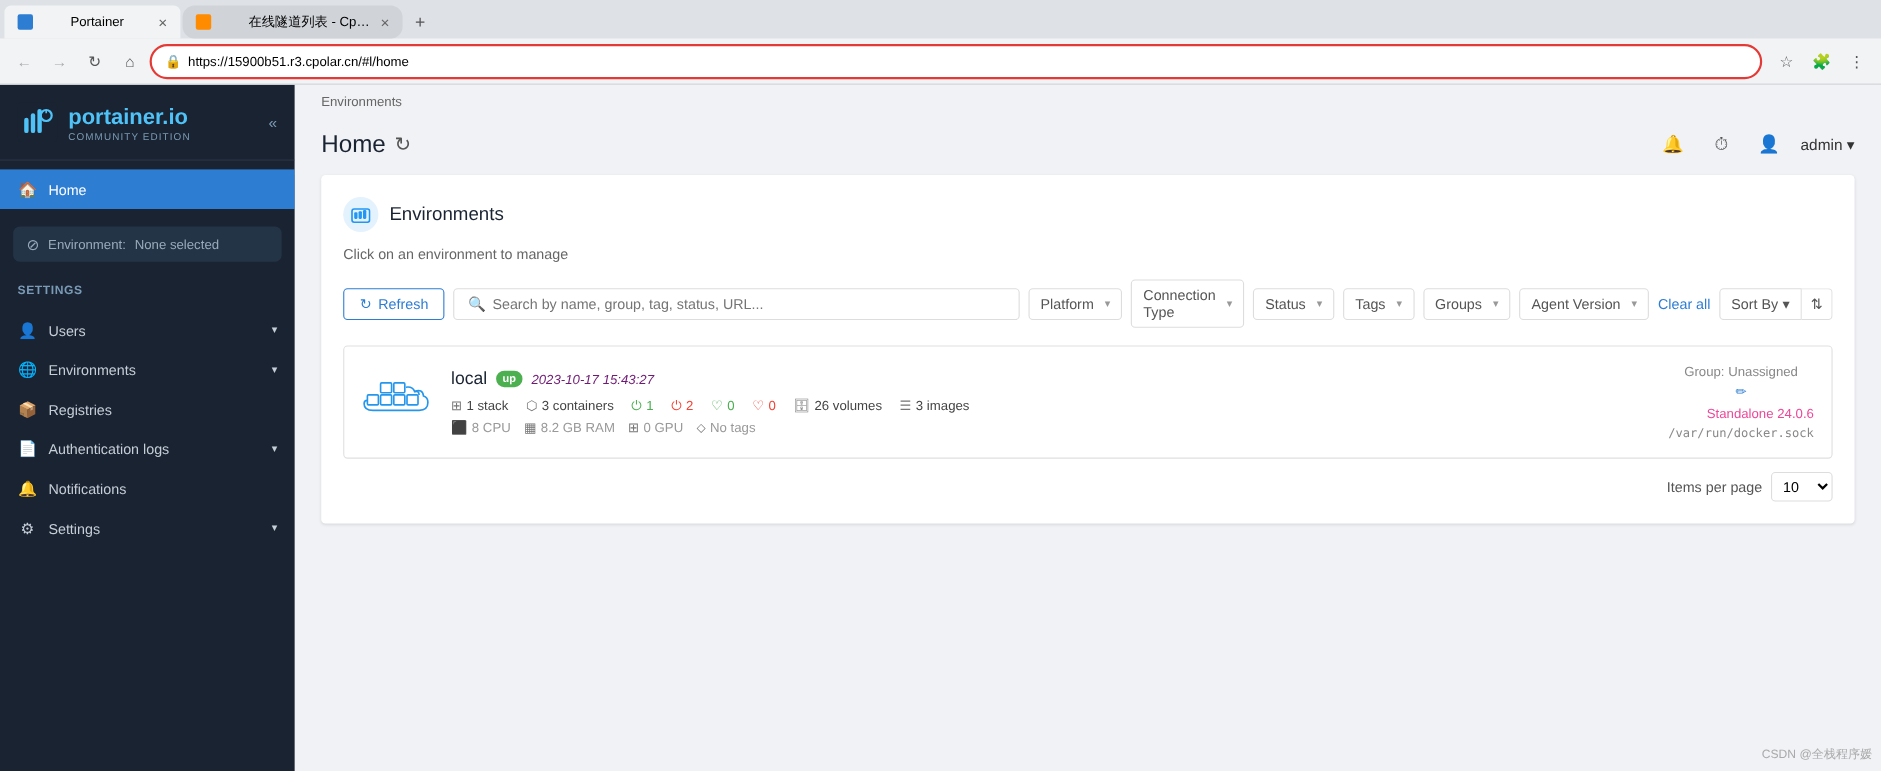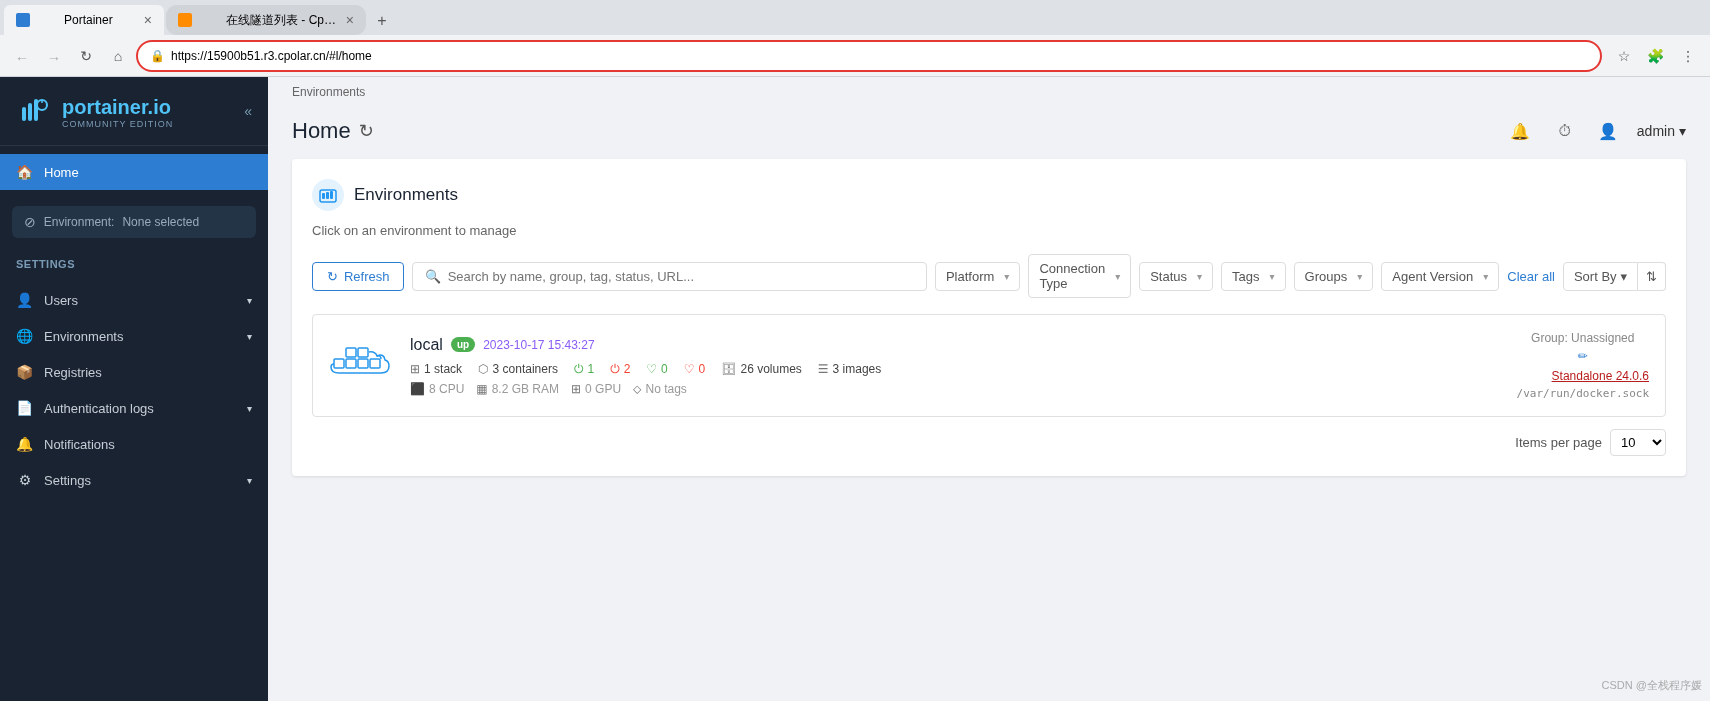--- a/index.html
+++ b/index.html
@@ -69,33 +69,33 @@
     .sort-by-group { display: flex; align-items: center; gap: 0; }
     .sort-by-btn { display: flex; align-items: center; gap: 4px; border: 1px solid #ddd; border-radius: 4px 0 0 4px; padding: 6px 10px; background: white; cursor: pointer; font-size: 13px; color: #555; }
     .sort-by-arrow { border: 1px solid #ddd; border-left: none; border-radius: 0 4px 4px 0; padding: 6px 8px; background: white; cursor: pointer; color: #555; }
 
     
     .env-card { border: 1px solid #e0e0e0; border-radius: 4px; padding: 16px; display: flex; align-items: center; gap: 16px; }
     .env-info { flex: 1; }
     .env-name-row { display: flex; align-items: center; gap: 8px; margin-bottom: 8px; }
     .env-name { font-size: 16px; font-weight: 500; color: #1a2332; }
     .env-badge-up { background: #4caf50; color: white; font-size: 10px; padding: 2px 6px; border-radius: 10px; font-weight: 600; }
-    .env-timestamp { font-size: 12px; color: #8b5cf6; }
+    .env-timestamp { font-size: 12px; color: #701a75; font-style: italic; }
     .env-stats { display: flex; align-items: center; gap: 16px; font-size: 12px; color: #444; margin-bottom: 6px; flex-wrap: wrap; }
     .env-stat { display: flex; align-items: center; gap: 4px; }
     .stat-icon { font-size: 12px; color: #777; }
     .stat-running { color: #4caf50; }
     .stat-stopped { color: #f44336; }
     .stat-healthy { color: #4caf50; }
     .stat-unhealthy { color: #f44336; }
     .env-tags { display: flex; align-items: center; gap: 4px; font-size: 12px; color: #999; }
     .env-right { text-align: right; font-size: 12px; color: #888; }
     .env-group { display: flex; align-items: center; gap: 4px; justify-content: flex-end; margin-bottom: 6px; flex-direction: column; }
     .edit-icon { color: #2d7dd2; cursor: pointer; }
-    .env-version { color: #b91c1c; margin-bottom: 4px; text-decoration: underline; }
+    .env-version { color: #ec4899; margin-bottom: 4px; }
     .env-path { color: #888; font-family: monospace; font-size: 11px; }
 
     
     .pagination-bar { display: flex; align-items: center; justify-content: flex-end; gap: 8px; margin-top: 12px; font-size: 13px; color: #555; }
     .items-per-page { border: 1px solid #ddd; border-radius: 4px; padding: 4px 6px; font-size: 13px; background: white; }
 
     
     .watermark { position: fixed; bottom: 8px; right: 8px; font-size: 11px; color: #aaa; }
   </style>
 </head>

